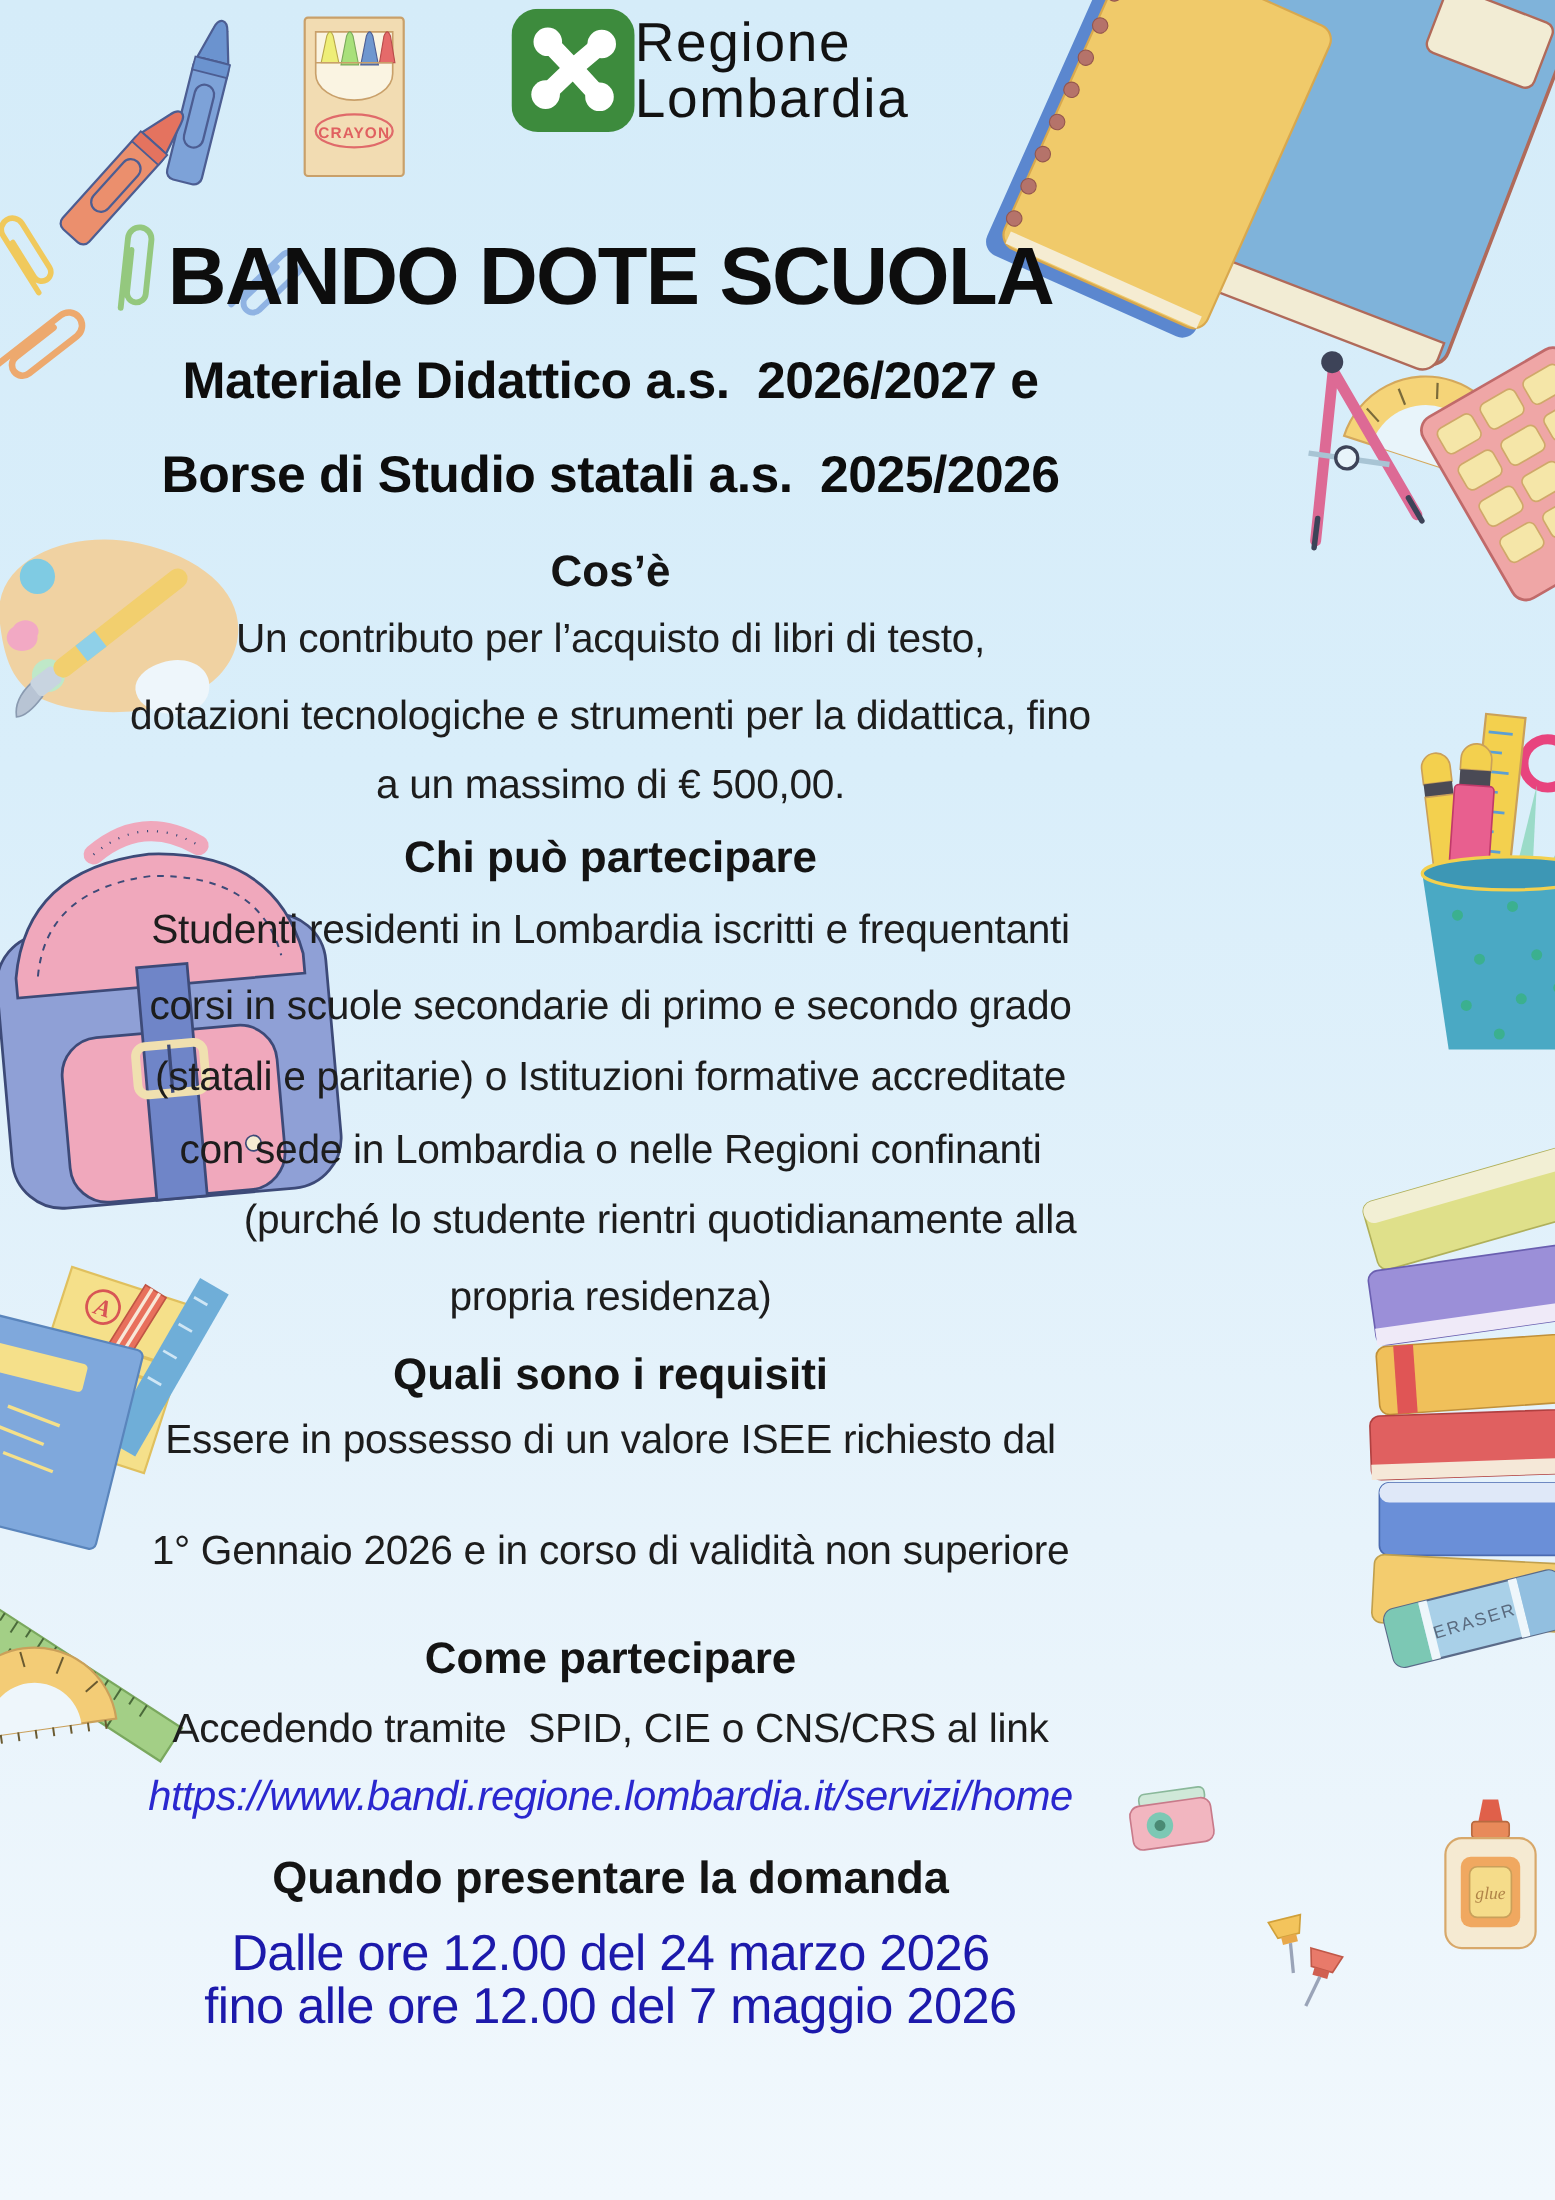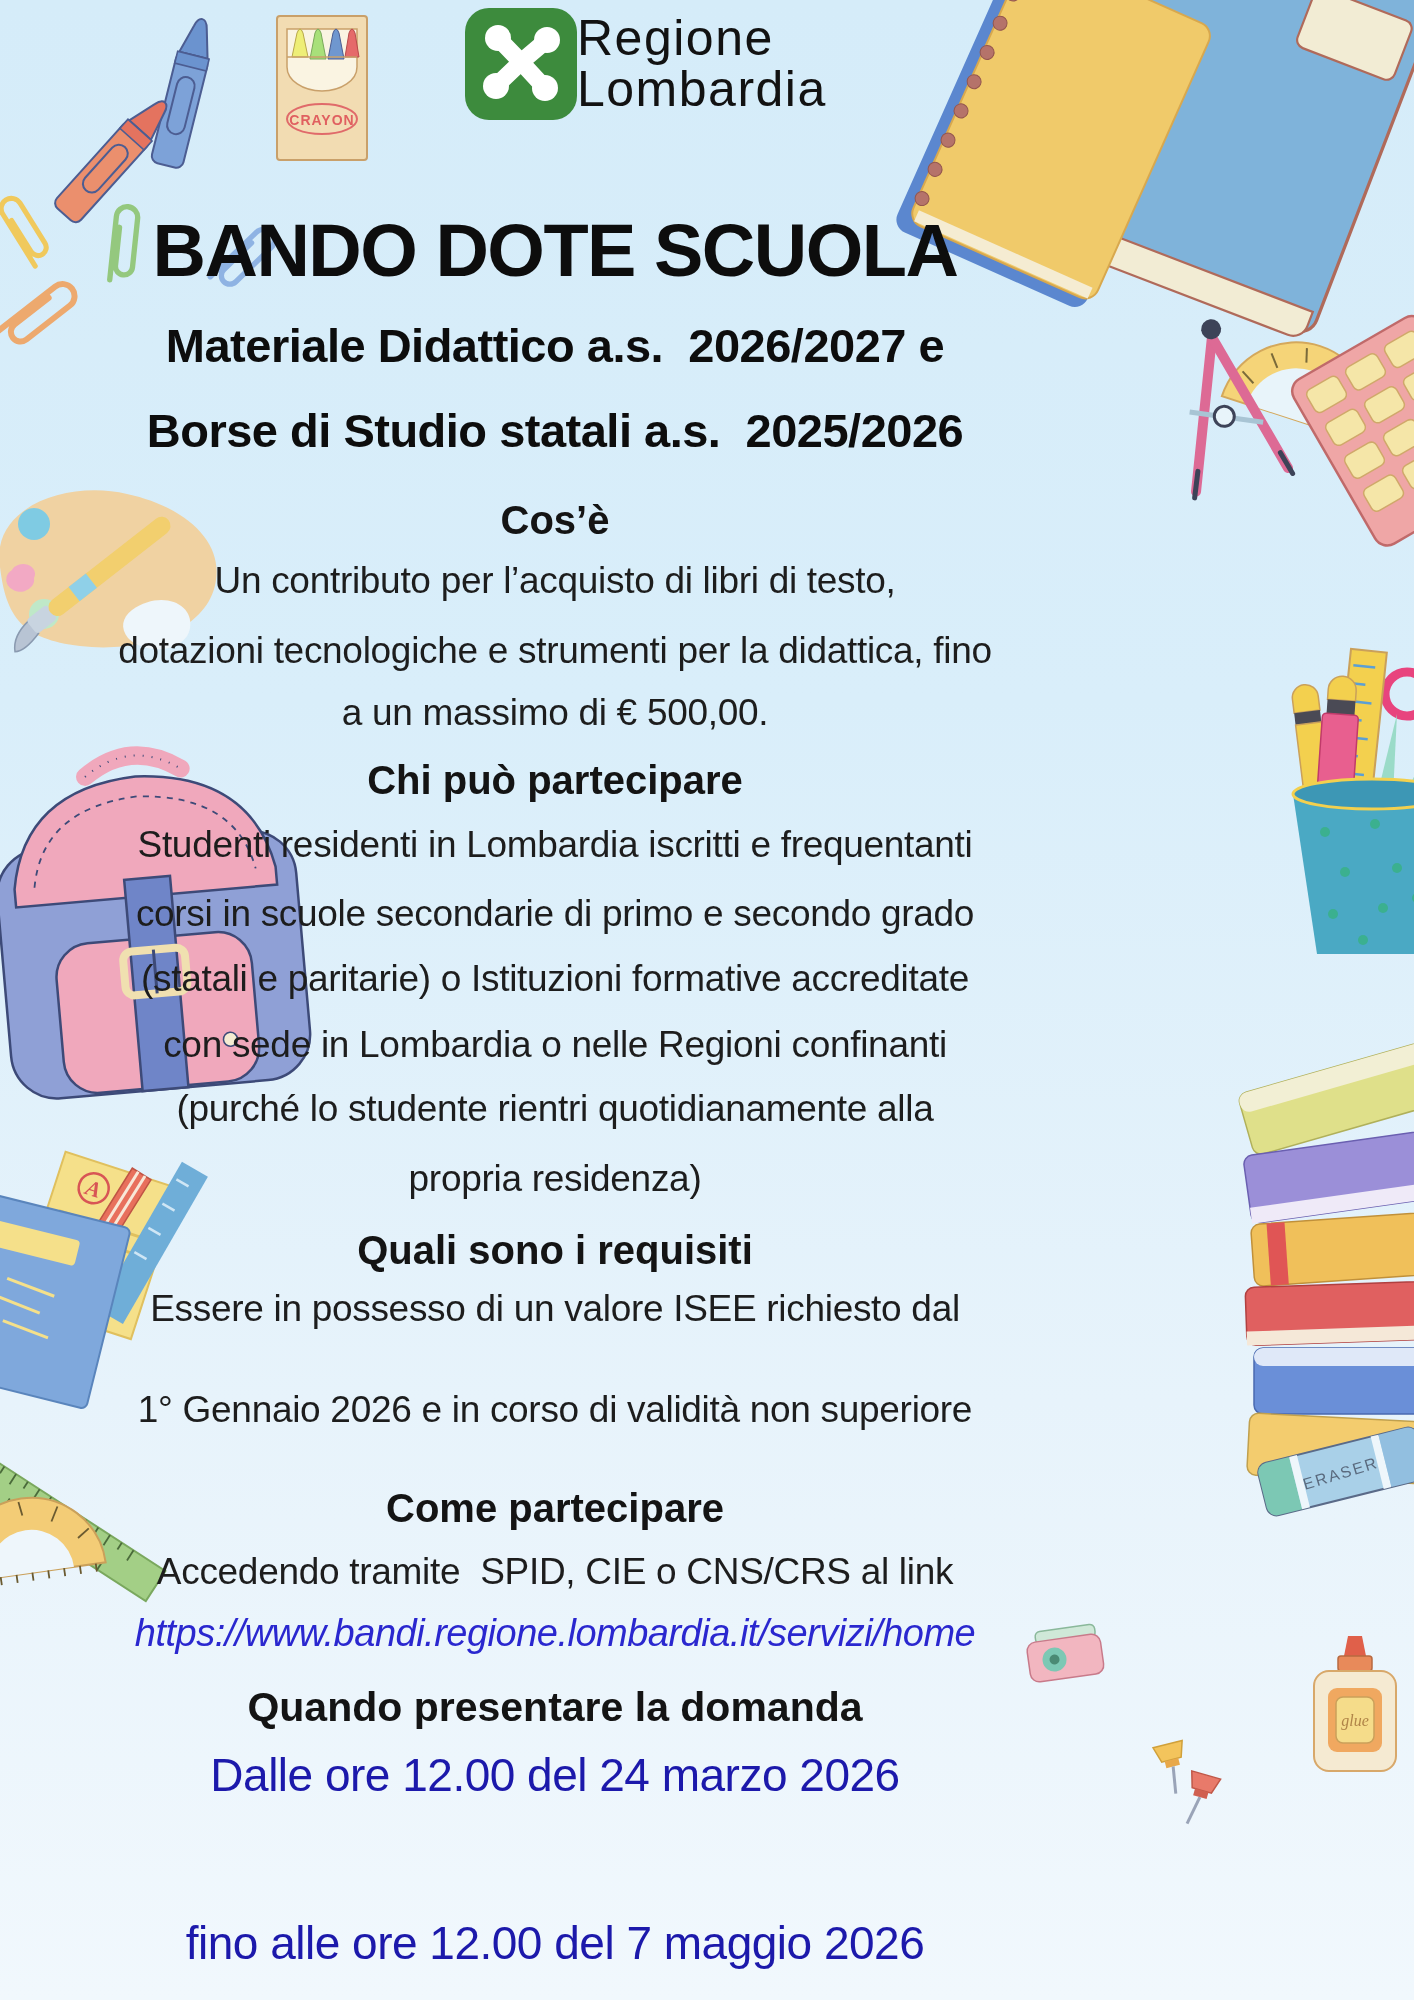--- a/index.html
+++ b/index.html
@@ -448,29 +448,29 @@
     <div class="h-sec" style="top:498px;">Cos’è</div>
     <div class="body-line" style="top:560px;">Un contributo per l’acquisto di libri di testo,</div>
     <div class="body-line" style="top:630px;">dotazioni tecnologiche e strumenti per la didattica, fino</div>
     <div class="body-line" style="top:692px;">a un massimo di € 500,00.</div>
 
     <div class="h-sec" style="top:758px;">Chi può partecipare</div>
     <div class="body-line" style="top:824px;">Studenti residenti in Lombardia iscritti e frequentanti</div>
     <div class="body-line" style="top:893px;">corsi in scuole secondarie di primo e secondo grado</div>
     <div class="body-line" style="top:958px;">(statali e paritarie) o Istituzioni formative accreditate</div>
     <div class="body-line" style="top:1024px;">con sede in Lombardia o nelle Regioni confinanti</div>
-    <div class="body-line" style="top:1088px;">(purché lo studente rientri quotidianamente alla</div>
+    <div class="body-line" style="top:1088px;padding-left:45px;">(purché lo studente rientri quotidianamente alla</div>
     <div class="body-line" style="top:1158px;">propria residenza)</div>
 
     <div class="h-sec" style="top:1228px;">Quali sono i requisiti</div>
     <div class="body-line" style="top:1288px;">Essere in possesso di un valore ISEE richiesto dal</div>
     <div class="body-line" style="top:1349px;margin-top:40px;">1° Gennaio 2026 e in corso di validità non superiore</div>
 
     <div class="h-sec" style="top:1486px;">Come partecipare</div>
     <div class="body-line" style="top:1551px;">Accedendo tramite&nbsp; SPID, CIE o CNS/CRS al link</div>
     <div class="link-line" style="top:1612px;">https://www.bandi.regione.lombardia.it/servizi/home</div>
 
     <div class="h-sec" style="top:1684px;font-size:41px;">Quando presentare la domanda</div>
     <div class="date-line" style="top:1748px;">Dalle ore 12.00 del 24 marzo 2026</div>
-    <div class="date-line" style="top:1916px;">fino alle ore 12.00 del 7 maggio 2026</div>
+    <div class="date-line" style="top:1796px;">fino alle ore 12.00 del 7 maggio 2026</div>
   </div>
 
 </div>
 
 </body></html>

